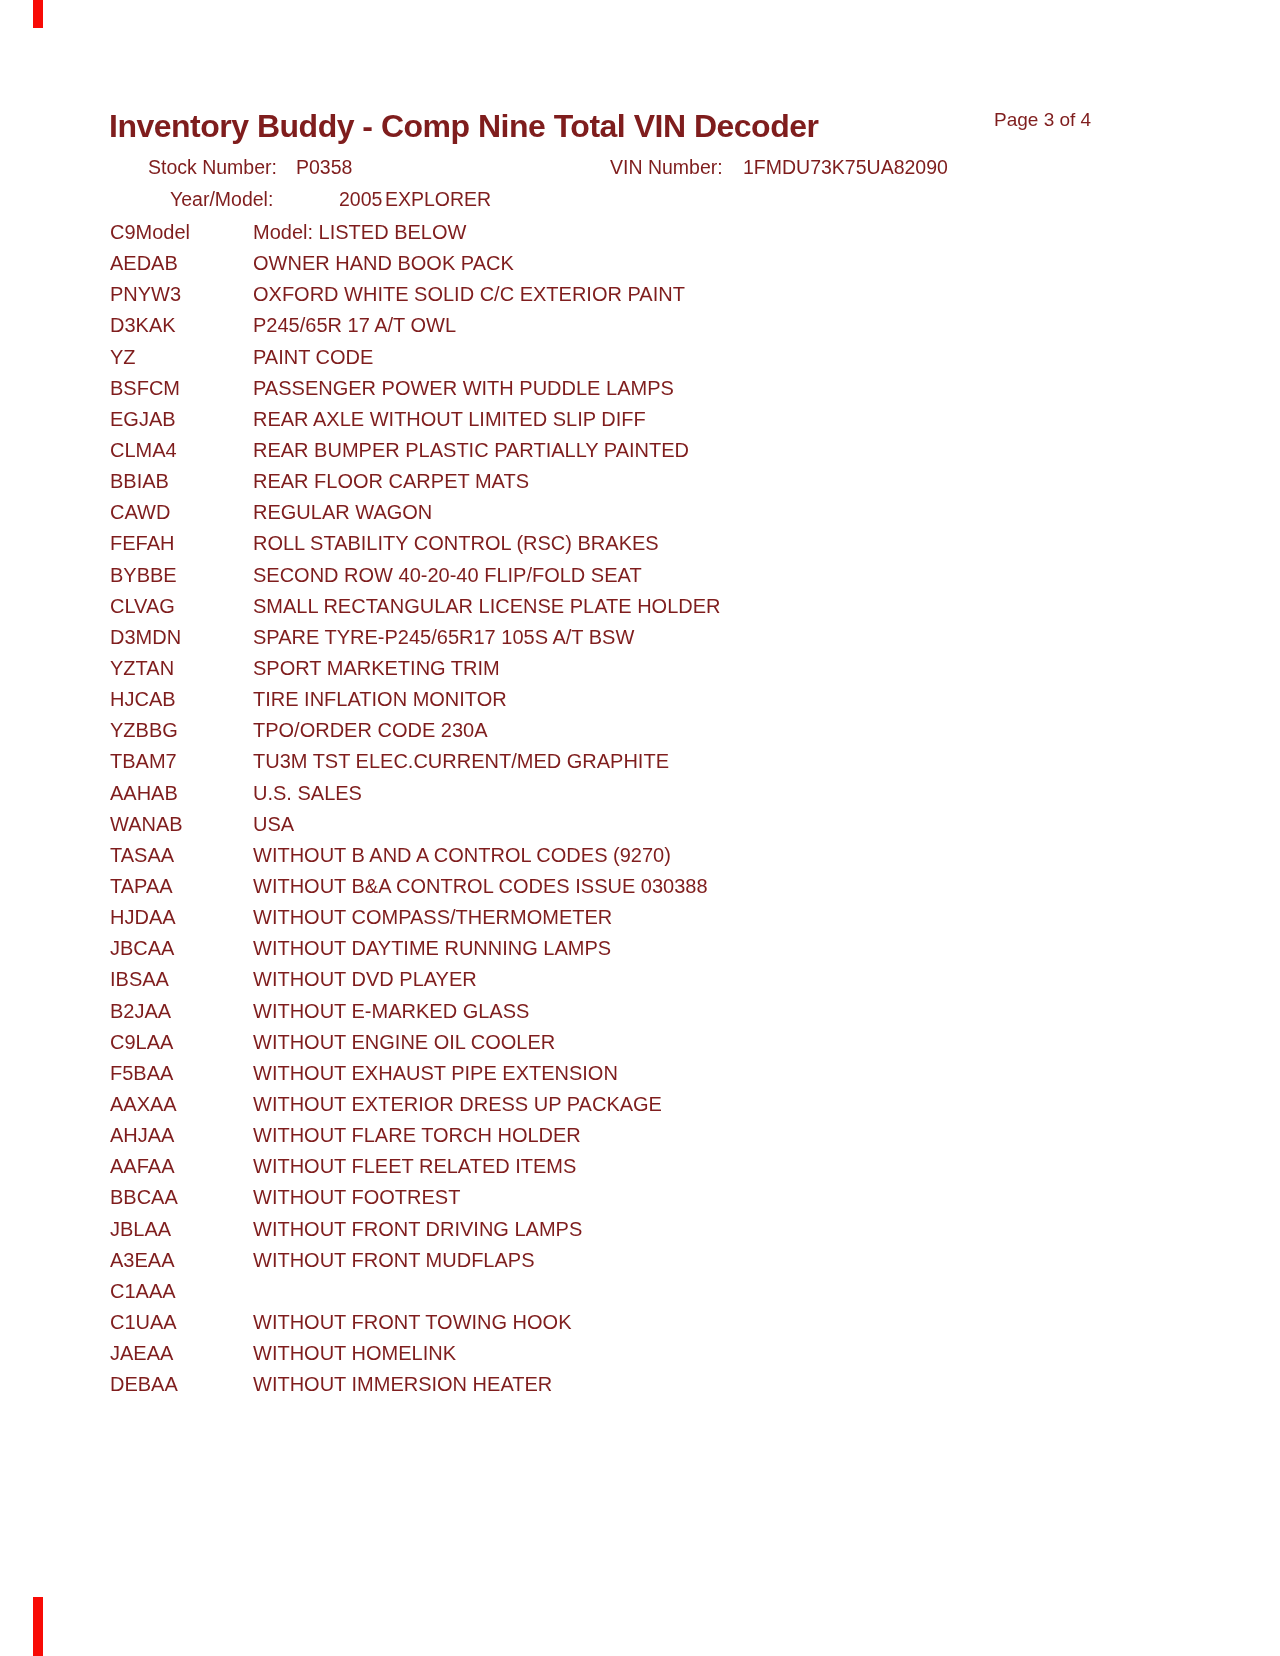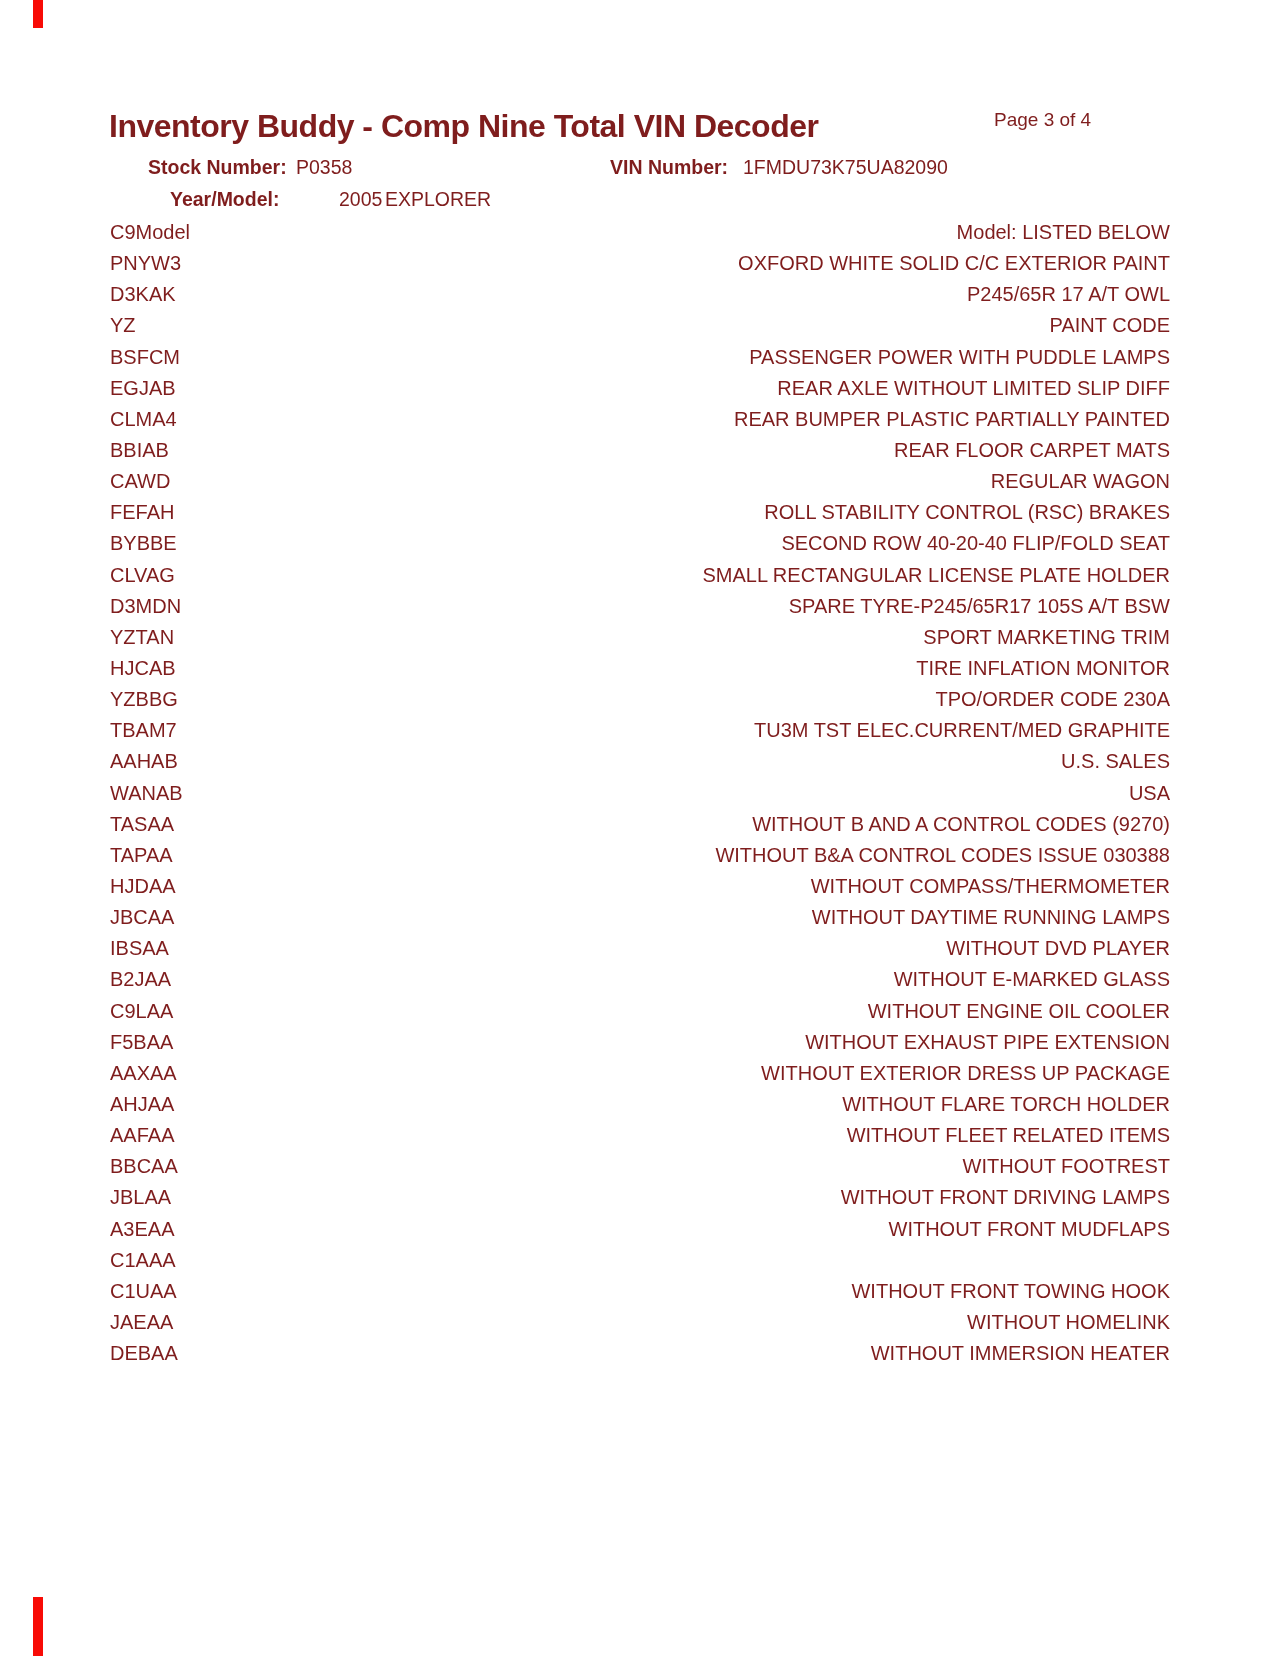--- a/index.html
+++ b/index.html
@@ -37,21 +37,21 @@
     position: absolute;
     left: 994px;
     top: 109px;
     font-size: 19px;
     white-space: nowrap;
   }
 
   .info-label {
     position: absolute;
     font-size: 19.5px;
-    font-weight: bold;
+    font-weight: normal;
     white-space: nowrap;
   }
   .info-value {
     position: absolute;
     font-size: 19.5px;
     white-space: nowrap;
   }
   .row1 { top: 156px; }
   .row2 { top: 188px; }
   .stock-label   { left: 148px; }
@@ -74,21 +74,20 @@
     line-height: 31.15px;
     font-size: 20px;
     white-space: nowrap;
   }
   .option-code {
     width: 143px;
     flex: 0 0 143px;
   }
   .option-description {
     flex: 1;
-    text-align: right;
   }
 </style>
 </head>
 <body>
 
 <div class="page" style="background: rgb(255, 255, 255); color: #7f1d1d;">
 
   <div class="edge-mark top" style="background: rgb(248, 11, 6);"></div>
   <div class="edge-mark bottom" style="background: rgb(248, 11, 6);"></div>
 
@@ -105,20 +104,24 @@
   <div class="info-label row2 ym-label">Year/Model:</div>
   <div class="info-value row2 year-value">2005</div>
   <div class="info-value row2 model-value">EXPLORER</div>
 
   <div class="options-list" id="options-list">
   <div class="option-row">
     <span class="option-code">C9Model</span>
     <span class="option-description">Model: LISTED BELOW</span>
   </div>
 
+  <div class="option-row">
+    <span class="option-code">AEDAB</span>
+    <span class="option-description">OWNER HAND BOOK PACK</span>
+  </div>
 
   <div class="option-row">
     <span class="option-code">PNYW3</span>
     <span class="option-description">OXFORD WHITE SOLID C/C EXTERIOR PAINT</span>
   </div>
 
   <div class="option-row">
     <span class="option-code">D3KAK</span>
     <span class="option-description">P245/65R 17 A/T OWL</span>
   </div>

